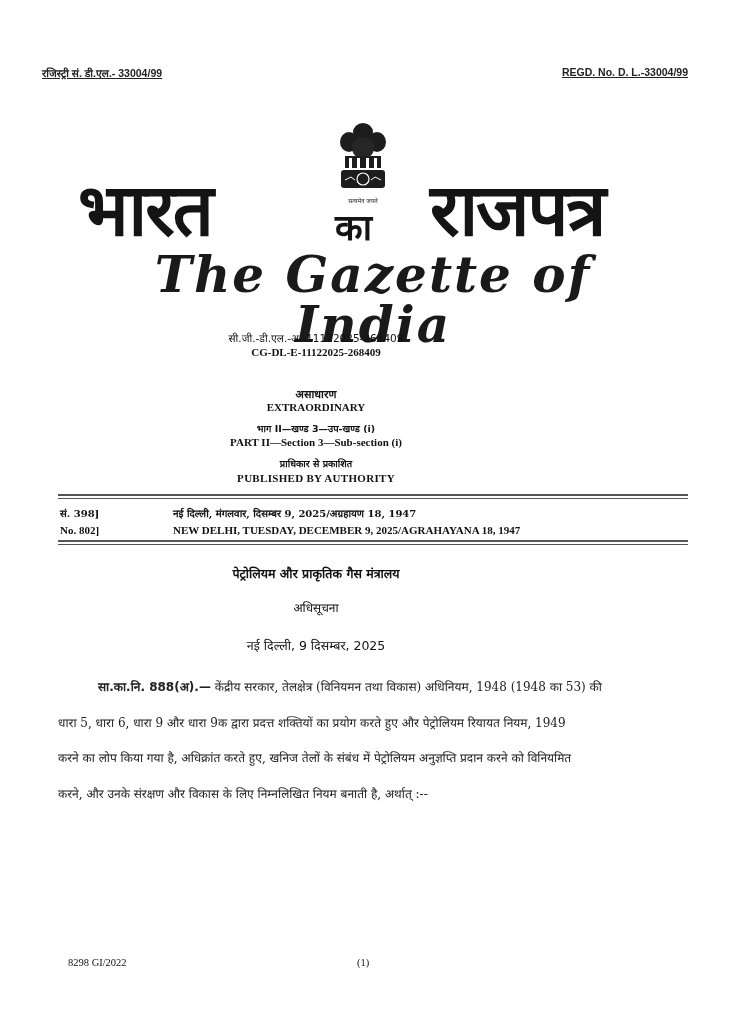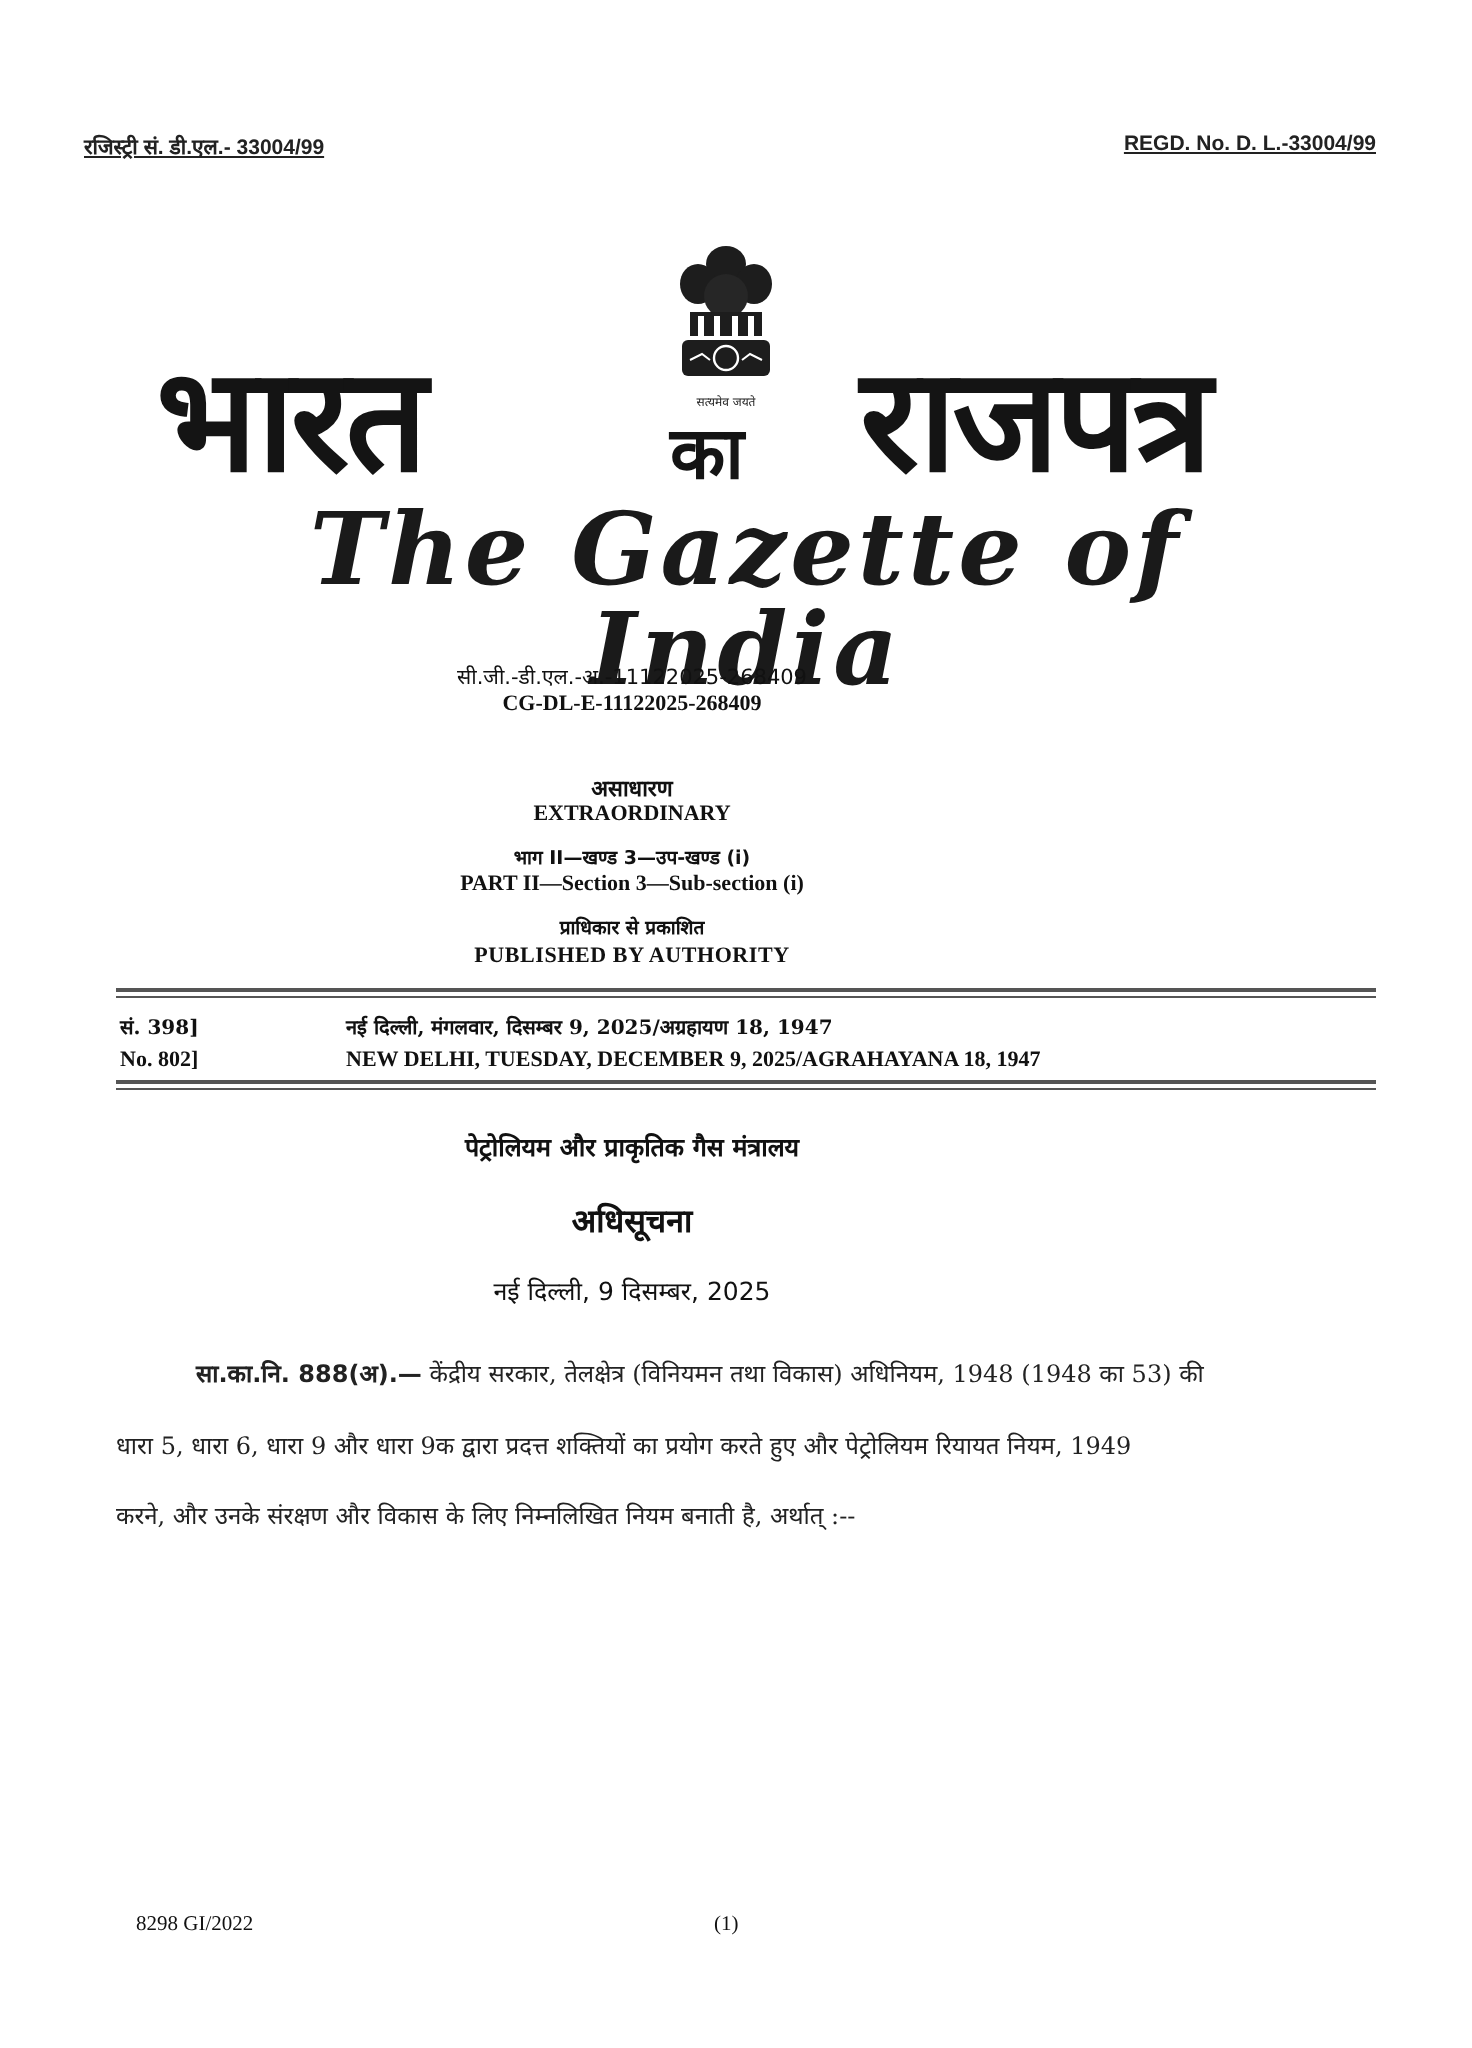--- a/index.html
+++ b/index.html
@@ -42,21 +42,21 @@
     .rule-bottom { top: 540px; }
 
     .issue-row { position: absolute; left: 58px; width: 630px; font-size: 11px; font-weight: bold; }
     .issue-row .num { position: absolute; left: 2px; }
     .issue-row .date { position: absolute; left: 115px; }
     .issue-hi { top: 506px; }
     .issue-hi .num, .issue-hi .date { font-family: "DejaVu Serif", serif; font-size: 10px; }
     .issue-en { top: 524px; }
 
     .ministry { top: 565px; font-family: "DejaVu Sans", sans-serif; font-size: 12.5px; font-weight: bold; }
-    .notif { top: 599px; font-family: "DejaVu Sans", sans-serif; font-size: 16px; font-weight: bold; }
+    .notif { top: 599px; font-family: "DejaVu Sans", sans-serif; font-size: 12px; font-weight: normal; }
     .place-date { top: 637px; font-family: "DejaVu Sans", sans-serif; font-size: 12.5px; }
 
     .body-para { position: absolute; left: 58px; width: 630px; font-family: "DejaVu Serif", serif;
       font-size: 12px; line-height: 35.5px; color: #222; }
     .body-line { white-space: nowrap; display: block; }
     .body-line.first { padding-left: 40px; }
     .gsr { font-family: "DejaVu Sans", sans-serif; font-weight: bold; }
 
     .footer-left { position: absolute; left: 68px; top: 957px; font-size: 10.5px; }
     .footer-page { position: absolute; left: 357px; top: 957px; font-size: 10.5px; }
@@ -117,18 +117,19 @@
 
   <div class="double-rule rule-bottom"></div>
 
   <div class="center-block ministry">पेट्रोलियम और प्राकृतिक गैस मंत्रालय</div>
   <div class="center-block notif">अधिसूचना</div>
   <div class="center-block place-date">नई दिल्ली, 9 दिसम्बर, 2025</div>
 
   <div class="body-para" style="top: 670px;">
     <span class="body-line first"><span class="gsr">सा.का.नि. 888(अ).—</span><span> केंद्रीय सरकार, तेलक्षेत्र (विनियमन तथा विकास) अधिनियम, 1948 (1948 का 53) की</span></span>
     <span class="body-line">धारा 5, धारा 6, धारा 9 और धारा 9क द्वारा प्रदत्त शक्तियों का प्रयोग करते हुए और पेट्रोलियम रियायत नियम, 1949</span>
+    <span class="body-line">करने का लोप किया गया है, अधिक्रांत करते हुए, खनिज तेलों के संबंध में पेट्रोलियम अनुज्ञप्ति प्रदान करने को विनियमित</span>
     <span class="body-line">करने, और उनके संरक्षण और विकास के लिए निम्नलिखित नियम बनाती है, अर्थात् :--</span>
   </div>
 
   <div class="footer-left">8298  GI/2022</div>
   <div class="footer-page">(1)</div>
 </div>
 
 </body></html>

